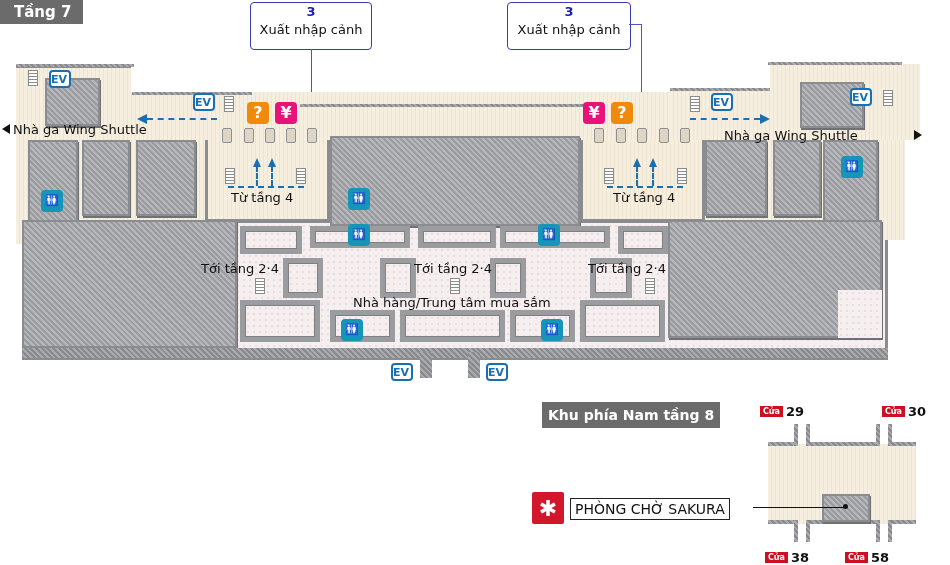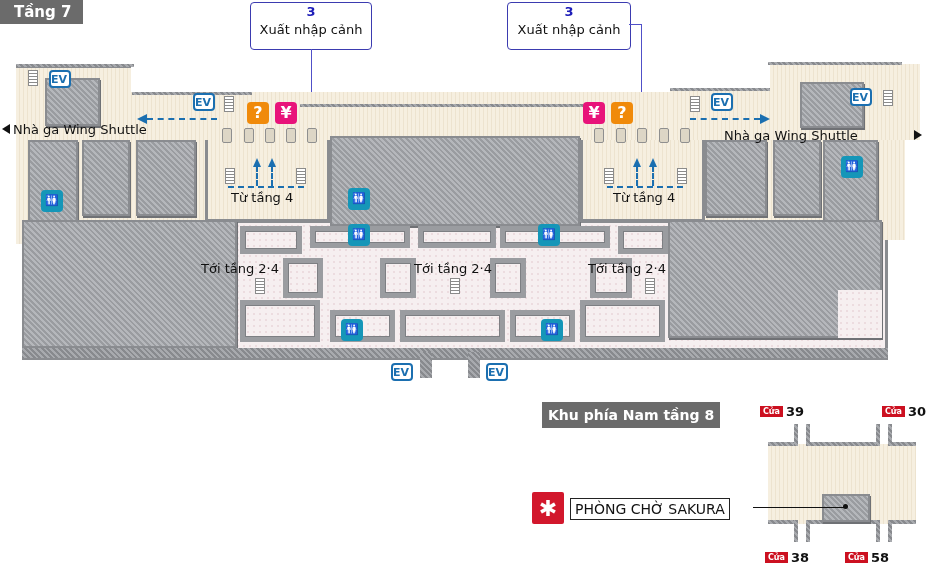--- a/index.html
+++ b/index.html
@@ -168,20 +168,21 @@
   <div class="abs tri-l" style="left:2px;top:64px;"></div>
   <div class="abs tri-r" style="left:914px;top:70px;"></div>
 
   <div class="abs lbl" style="left:13px;top:62px;">Nhà ga Wing Shuttle</div>
   <div class="abs lbl" style="left:724px;top:68px;">Nhà ga Wing Shuttle</div>
   <div class="abs lbl" style="left:231px;top:130px;">Từ tầng 4</div>
   <div class="abs lbl" style="left:613px;top:130px;">Từ tầng 4</div>
   <div class="abs lbl" style="left:201px;top:201px;">Tới tầng 2·4</div>
   <div class="abs lbl" style="left:414px;top:201px;">Tới tầng 2·4</div>
   <div class="abs lbl" style="left:588px;top:201px;">Tới tầng 2·4</div>
+  <div class="abs lbl" style="left:353px;top:235px;">Nhà hàng/Trung tâm mua sắm</div>
 </div>
 
 <div class="abs south-tag" style="left:542px;top:402px;">Khu phía Nam tầng 8</div>
 
 <div class="abs" style="left:760px;top:420px;width:160px;height:130px;">
   <div class="abs corr" style="left:8px;top:24px;width:148px;height:80px;"></div>
   <div class="abs wall" style="left:8px;top:22px;width:30px;height:4px;"></div>
   <div class="abs wall" style="left:46px;top:22px;width:74px;height:4px;"></div>
   <div class="abs wall" style="left:128px;top:22px;width:28px;height:4px;"></div>
   <div class="abs wall" style="left:8px;top:100px;width:30px;height:4px;"></div>
@@ -193,21 +194,21 @@
   <div class="abs wall" style="left:128px;top:4px;width:4px;height:22px;"></div>
   <div class="abs wall" style="left:34px;top:100px;width:4px;height:22px;"></div>
   <div class="abs wall" style="left:46px;top:100px;width:4px;height:22px;"></div>
   <div class="abs wall" style="left:116px;top:100px;width:4px;height:22px;"></div>
   <div class="abs wall" style="left:128px;top:100px;width:4px;height:22px;"></div>
   <div class="abs block" style="left:62px;top:74px;width:48px;height:28px;"></div>
   <div class="abs" style="left:83px;top:84px;width:5px;height:5px;border-radius:50%;background:#111;"></div>
 </div>
 
 <div class="abs gate" style="left:760px;top:404px;">
-  <span class="badge">Cửa</span><span>39</span>
+  <span class="badge">Cửa</span><span>29</span>
 </div>
 <div class="abs gate" style="left:840px;top:404px;padding-left:42px;">
   <span class="badge">Cửa</span><span>30</span>
 </div>
 <div class="abs gate" style="left:765px;top:550px;">
   <span class="badge">Cửa</span><span>38</span>
 </div>
 <div class="abs gate" style="left:845px;top:550px;">
   <span class="badge">Cửa</span><span>58</span>
 </div>

